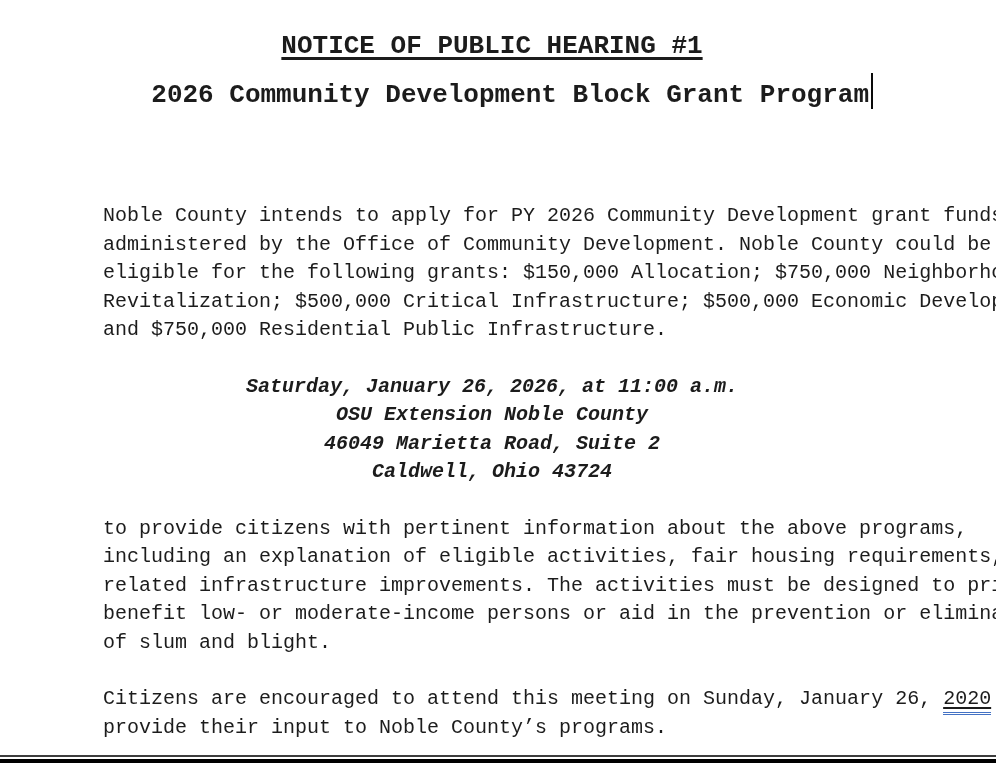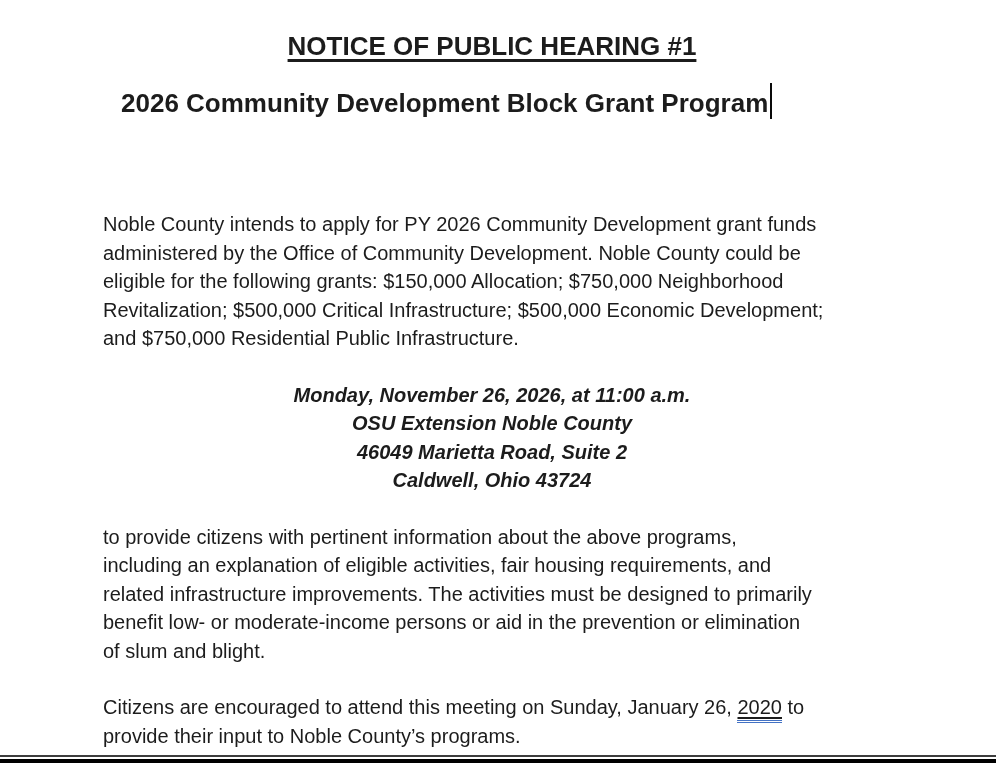--- a/index.html
+++ b/index.html
@@ -6,46 +6,46 @@
     margin: 0;
     padding: 0;
     background: #ffffff;
   }
   .page {
     position: relative;
     width: 996px;
     height: 763px;
     background: #ffffff;
     overflow: hidden;
-    font-family: Liberation Sans, sans-serif;
+    font-family: Liberation Mono, monospace;
     color: var(--color-text, #1c1c1c);
   }
   .content {
     position: absolute;
     left: 103px;
     top: 0;
     width: 778px;
   }
   .title-line1 {
     margin: 28px 0 0 0;
     font-size: 26px;
     font-weight: bold;
     line-height: 37px;
     text-align: center;
     text-decoration: underline;
     text-decoration-thickness: 2.5px;
     text-underline-offset: 4px;
     color: var(--color-text, #1c1c1c);
   }
   .title-line2 {
-    margin: 18px;
+    margin: 8px;
     font-size: 26px;
     font-weight: bold;
     line-height: 37px;
-    text-align: left;
+    text-align: right;
     color: var(--color-text, #1c1c1c);
   }
   .caret {
     display: inline-block;
     width: 2px;
     height: 36px;
     background: #0a0a0a;
     vertical-align: -7px;
     margin-left: 2px;
   }
@@ -102,21 +102,21 @@
 
     <h2 class="title-line2"><span>2026 Community Development Block Grant Program</span><span class="caret"></span></h2>
 
     <p class="para para-first">Noble County intends to apply for PY 2026 Community Development grant funds
 administered by the Office of Community Development. Noble County could be
 eligible for the following grants: $150,000 Allocation; $750,000 Neighborhood
 Revitalization; $500,000 Critical Infrastructure; $500,000 Economic Development;
 and $750,000 Residential Public Infrastructure.</p>
 
 
-    <div class="hearing-block">Monday, November 26, 2026, at 11:00 a.m.
+    <div class="hearing-block">Saturday, January 26, 2026, at 11:00 a.m.
 OSU Extension Noble County
 46049 Marietta Road, Suite 2
 Caldwell, Ohio 43724</div>
 
     <p class="para">to provide citizens with pertinent information about the above programs,
 including an explanation of eligible activities, fair housing requirements, and
 related infrastructure improvements. The activities must be designed to primarily
 benefit low- or moderate-income persons or aid in the prevention or elimination
 of slum and blight.</p>
 

